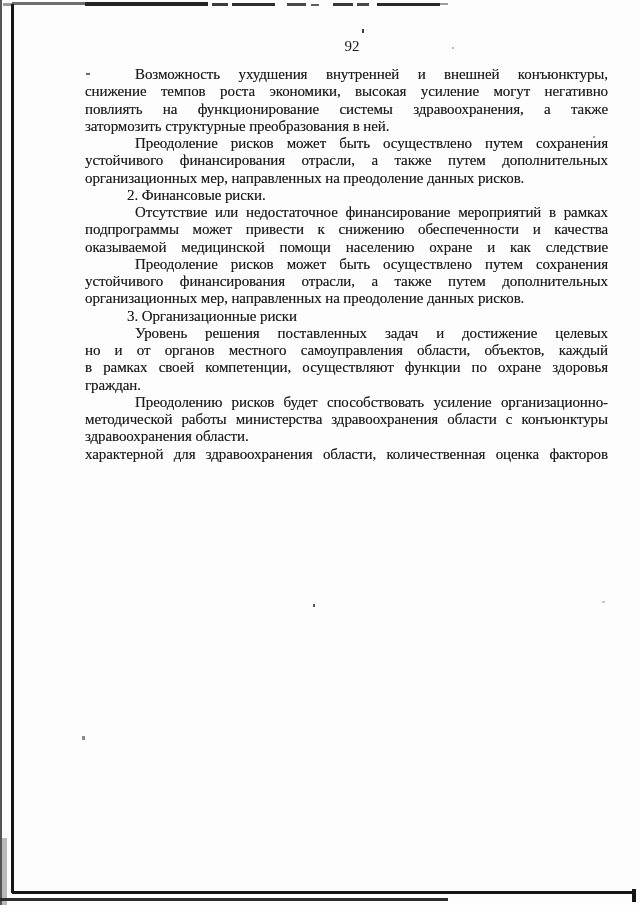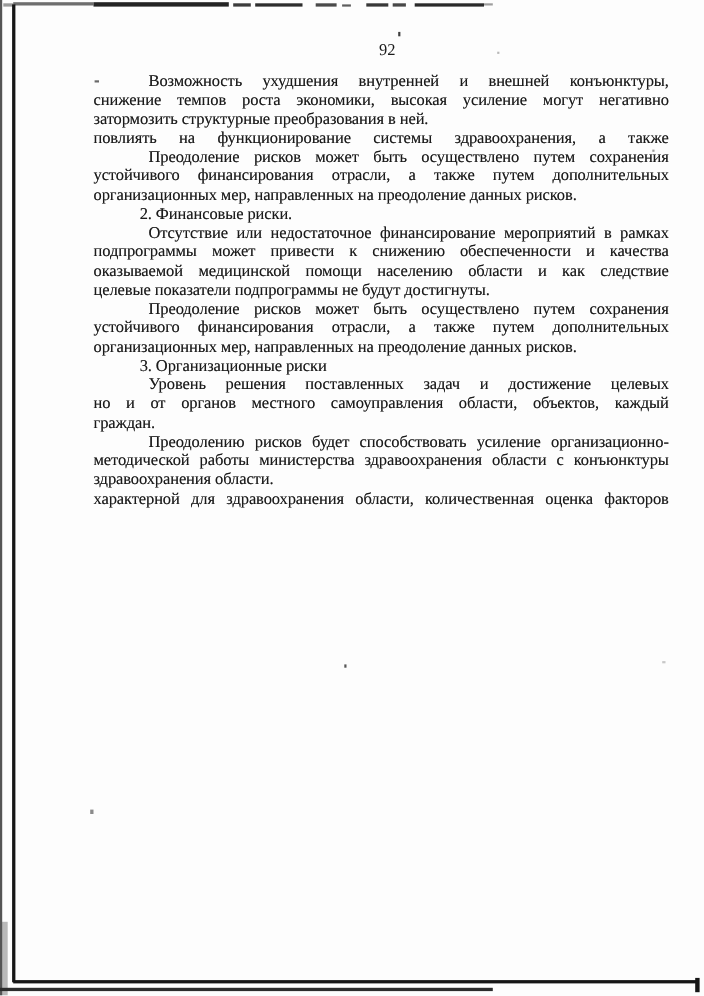--- a/index.html
+++ b/index.html
@@ -44,48 +44,48 @@
 </head>
 <body style="background: rgb(253, 253, 253);">
 
 <div class="page">
   <div class="page-number">92</div>
 
   <div class="text-block" id="text-block" style="color: rgb(27, 27, 27);">
       <div class="para">
         <div class="line jl" style="text-indent: 50px;">Возможность ухудшения внутренней и внешней конъюнктуры,</div>
         <div class="line jl">снижение темпов роста экономики, высокая усиление могут негативно</div>
+        <div class="line jl">повлиять на функционирование системы здравоохранения, а также</div>
         <div class="line">затормозить структурные преобразования в ней.</div>
-        <div class="line jl">повлиять на функционирование системы здравоохранения, а также</div>
       </div>
       <div class="para">
         <div class="line jl" style="text-indent: 50px;">Преодоление рисков может быть осуществлено путем сохранения</div>
         <div class="line jl">устойчивого финансирования отрасли, а также путем дополнительных</div>
         <div class="line">организационных мер, направленных на преодоление данных рисков.</div>
       </div>
       <div class="para">
         <div class="line" style="text-indent: 42px;">2. Финансовые риски.</div>
       </div>
       <div class="para">
         <div class="line jl" style="text-indent: 50px;">Отсутствие или недостаточное финансирование мероприятий в рамках</div>
         <div class="line jl">подпрограммы может привести к снижению обеспеченности и качества</div>
-        <div class="line jl">оказываемой медицинской помощи населению области и как следствие</div>
-        <div class="line">целевые показатели подпрограммы не будут достигнуты.</div>
+        <div class="line jl">оказываемой медицинской помощи населению охране и как следствие</div>
       </div>
       <div class="para">
         <div class="line jl" style="text-indent: 50px;">Преодоление рисков может быть осуществлено путем сохранения</div>
         <div class="line jl">устойчивого финансирования отрасли, а также путем дополнительных</div>
         <div class="line">организационных мер, направленных на преодоление данных рисков.</div>
       </div>
       <div class="para">
         <div class="line" style="text-indent: 42px;">3. Организационные риски</div>
       </div>
       <div class="para">
         <div class="line jl" style="text-indent: 50px;">Уровень решения поставленных задач и достижение целевых</div>
         <div class="line jl">но и от органов местного самоуправления области, объектов, каждый</div>
+        <div class="line jl">в рамках своей компетенции, осуществляют функции по охране здоровья</div>
         <div class="line">граждан.</div>
       </div>
       <div class="para">
         <div class="line jl" style="text-indent: 50px;">Преодолению рисков будет способствовать усиление организационно-</div>
         <div class="line jl">методической работы министерства здравоохранения области с конъюнктуры</div>
         <div class="line">здравоохранения области.</div>
       </div>
       <div class="para">
         <div class="line jl">характерной для здравоохранения области, количественная оценка факторов</div>
       </div>

